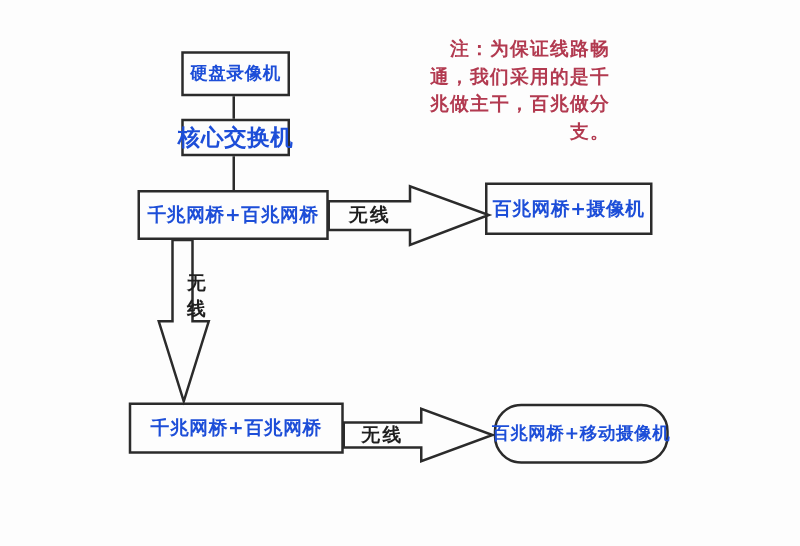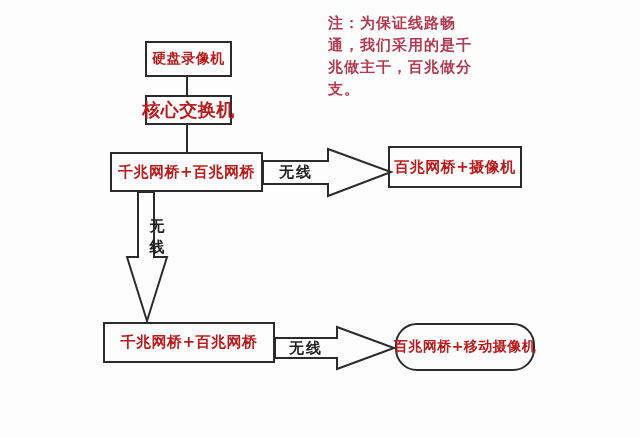--- a/index.html
+++ b/index.html
@@ -24,21 +24,21 @@
   }
   .node {
     position: absolute;
     box-sizing: border-box;
     border: 2px solid #2b2b2b;
     background: transparent;
     display: flex;
     align-items: center;
     justify-content: center;
     font-weight: bold;
-    color: #b91c1c;
+    color: #1d4ed8;
     white-space: nowrap;
     letter-spacing: 0.5px;
   }
   .connector-v {
     position: absolute;
     width: 2px;
     background: #2b2b2b;
   }
   .edge-label {
     position: absolute;
@@ -54,27 +54,28 @@
     color: #1f1f1f;
     font-size: 15px;
     width: 16px;
     line-height: 21px;
     word-break: break-all;
     text-align: center;
   }
   .note {
     position: absolute;
     left: 328px;
-    top: 12px;
+    top: 28px;
     width: 160px;
     color: #b23a50;
     font-weight: bold;
     font-size: 15px;
     line-height: 22px;
     letter-spacing: 1px;
+    text-align: right;
   }
   .note span { display: block; }
 
   #node-dvr        { left: 145px; top: 41px;  width: 87px;  height: 36px; font-size: 14px; }
   #node-switch     { left: 145px; top: 95px;  width: 87px;  height: 30px; font-size: 18px; }
   #node-bridge-top { left: 110px; top: 152px; width: 153px; height: 40px; font-size: 15px; }
   #node-cam-top    { left: 388px; top: 146px; width: 134px; height: 42px; font-size: 15px; }
   #node-bridge-bot { left: 103px; top: 322px; width: 172px; height: 41px; font-size: 15px; }
   #node-cam-bot    { left: 395px; top: 323px; width: 140px; height: 48px; font-size: 14px; border-radius: 22px; }
 

